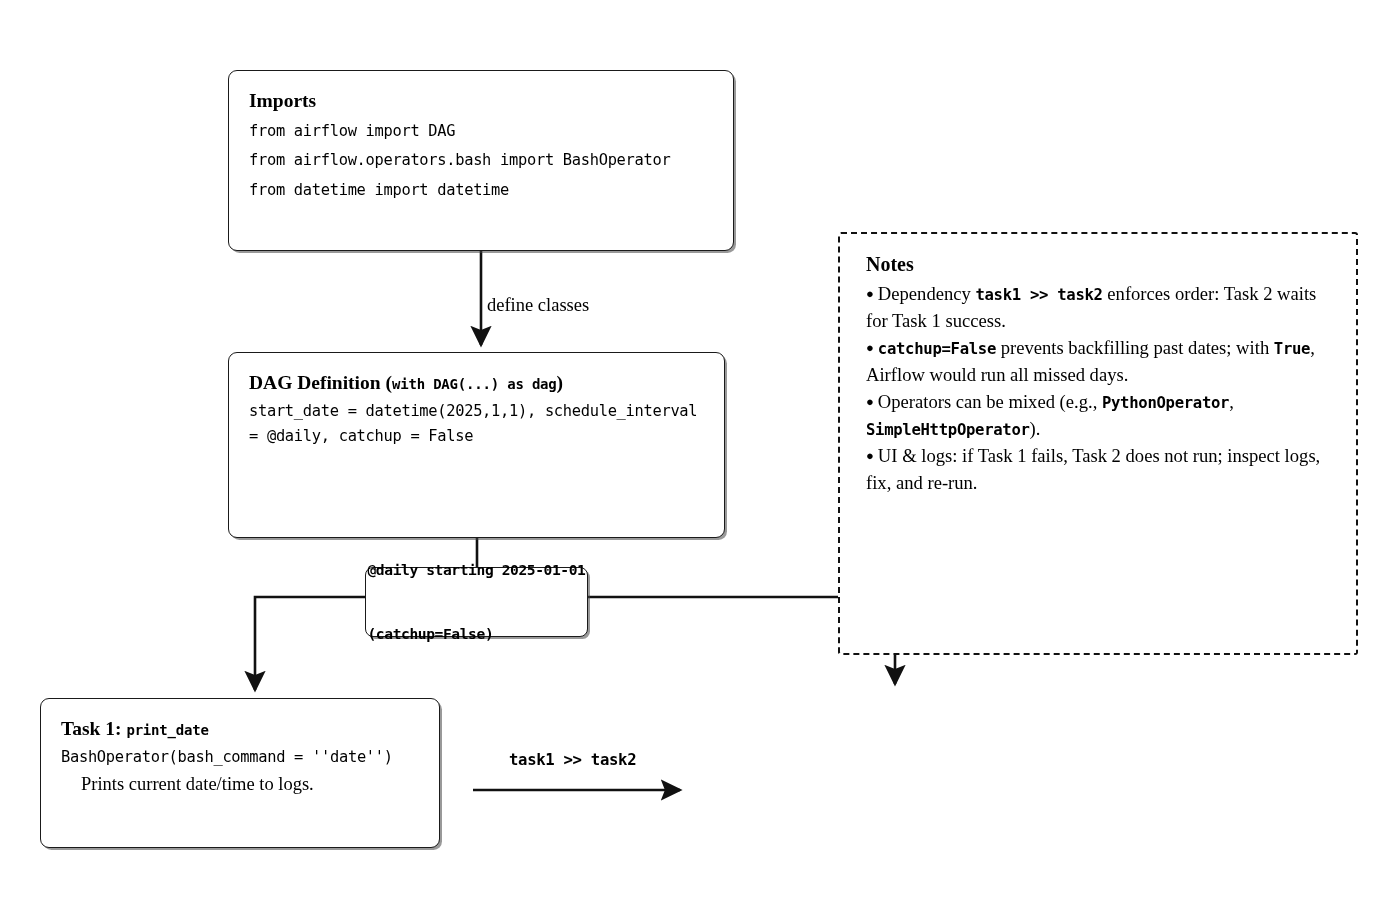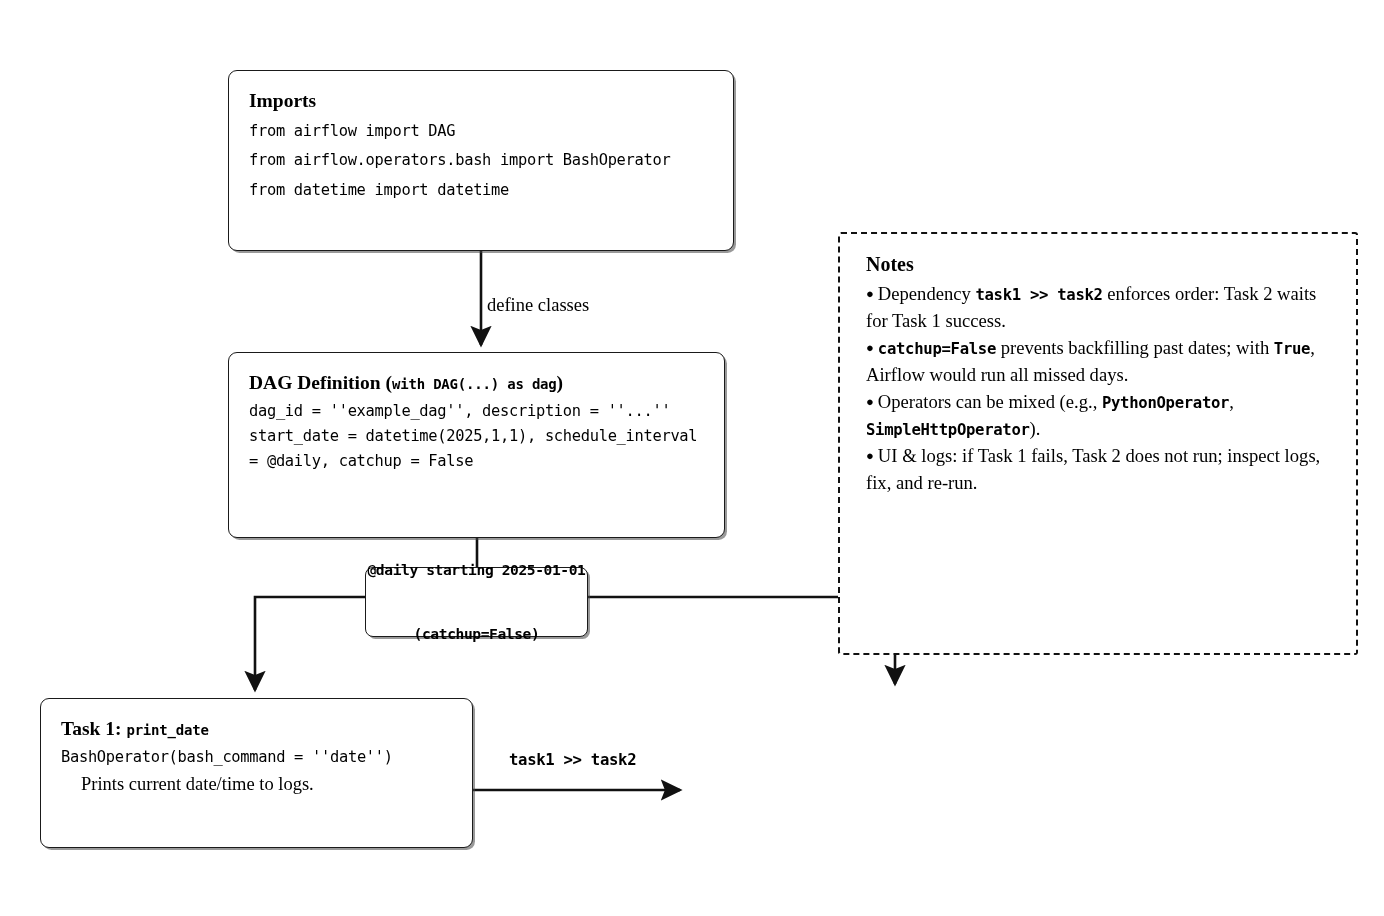--- a/index.html
+++ b/index.html
@@ -70,30 +70,29 @@
     font-family: "Liberation Serif", "DejaVu Serif", serif;
     font-size: 18.5px;
     line-height: 1.58;
     white-space: nowrap;
     margin-left: 20px;
   }
 
   
   #node-imports   { left: 228px; top: 70px;  width: 506px; height: 181px; }
   #node-dag       { left: 228px; top: 352px; width: 497px; height: 186px; }
-  #node-task1     { left: 40px;  top: 698px; width: 433px; height: 150px; }
+  #node-task1     { left: 40px;  top: 698px; width: 400px; height: 150px; }
   #node-task2     { left: 688px; top: 692px; width: 430px; height: 193px; }
 
   #node-schedule {
     left: 365px; top: 567px; width: 223px; height: 70px;
     border-radius: 8px;
     display: flex; align-items: center; justify-content: center;
   }
   #node-schedule .sched-text {
-    text-align: center;
     font-family: "DejaVu Sans Mono", "Liberation Mono", monospace;
     font-weight: bold;
     font-size: 14.6px;
     line-height: 1.46;
     letter-spacing: -0.4px;
     white-space: pre;
   }
 
   
   #node-notes {
@@ -182,21 +181,20 @@
     </div>
   </div>
 
   <div class="edge-label" id="label-define-classes">define classes</div>
 
   <div class="node" id="node-dag">
     <div class="node-inner">
       <div class="node-title">
         <span>DAG Definition (</span><span class="mono">with DAG(...) as dag</span><span>)</span>
       </div>
-      <div class="code-line code-line-tight">dag_id = ''example_dag'', description = ''...''</div>
       <div class="code-line code-line-tight">start_date = datetime(2025,1,1), schedule_interval</div>
       <div class="code-line code-line-tight">= @daily, catchup = False</div>
     </div>
   </div>
 
   <div class="node" id="node-schedule">
     <div class="sched-text">
       <div>@daily starting 2025-01-01</div>
       <div>(catchup=False)</div>
     </div>

